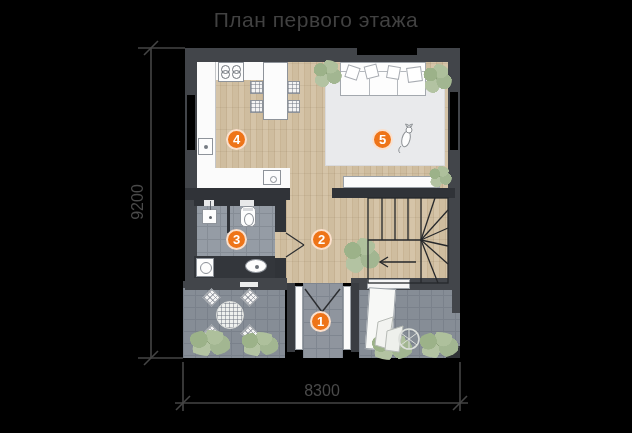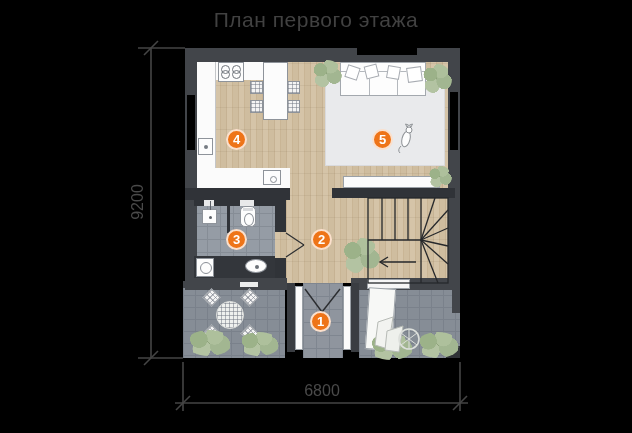--- a/index.html
+++ b/index.html
@@ -258,13 +258,13 @@
     <span>3</span>
   </div>
 <div class="abs marker" style="left:226px;top:129px;">
     <span>4</span>
   </div>
 <div class="abs marker" style="left:372px;top:129px;">
     <span>5</span>
   </div>
 
 <div class="abs dim-label vert" style="left:116px;top:193px;width:44px;text-align:center;">9200</div>
-<div class="abs dim-label" style="left:282px;top:382px;width:80px;text-align:center;">6800</div>
+<div class="abs dim-label" style="left:282px;top:382px;width:80px;text-align:center;">8300</div>
 
 </body></html>

